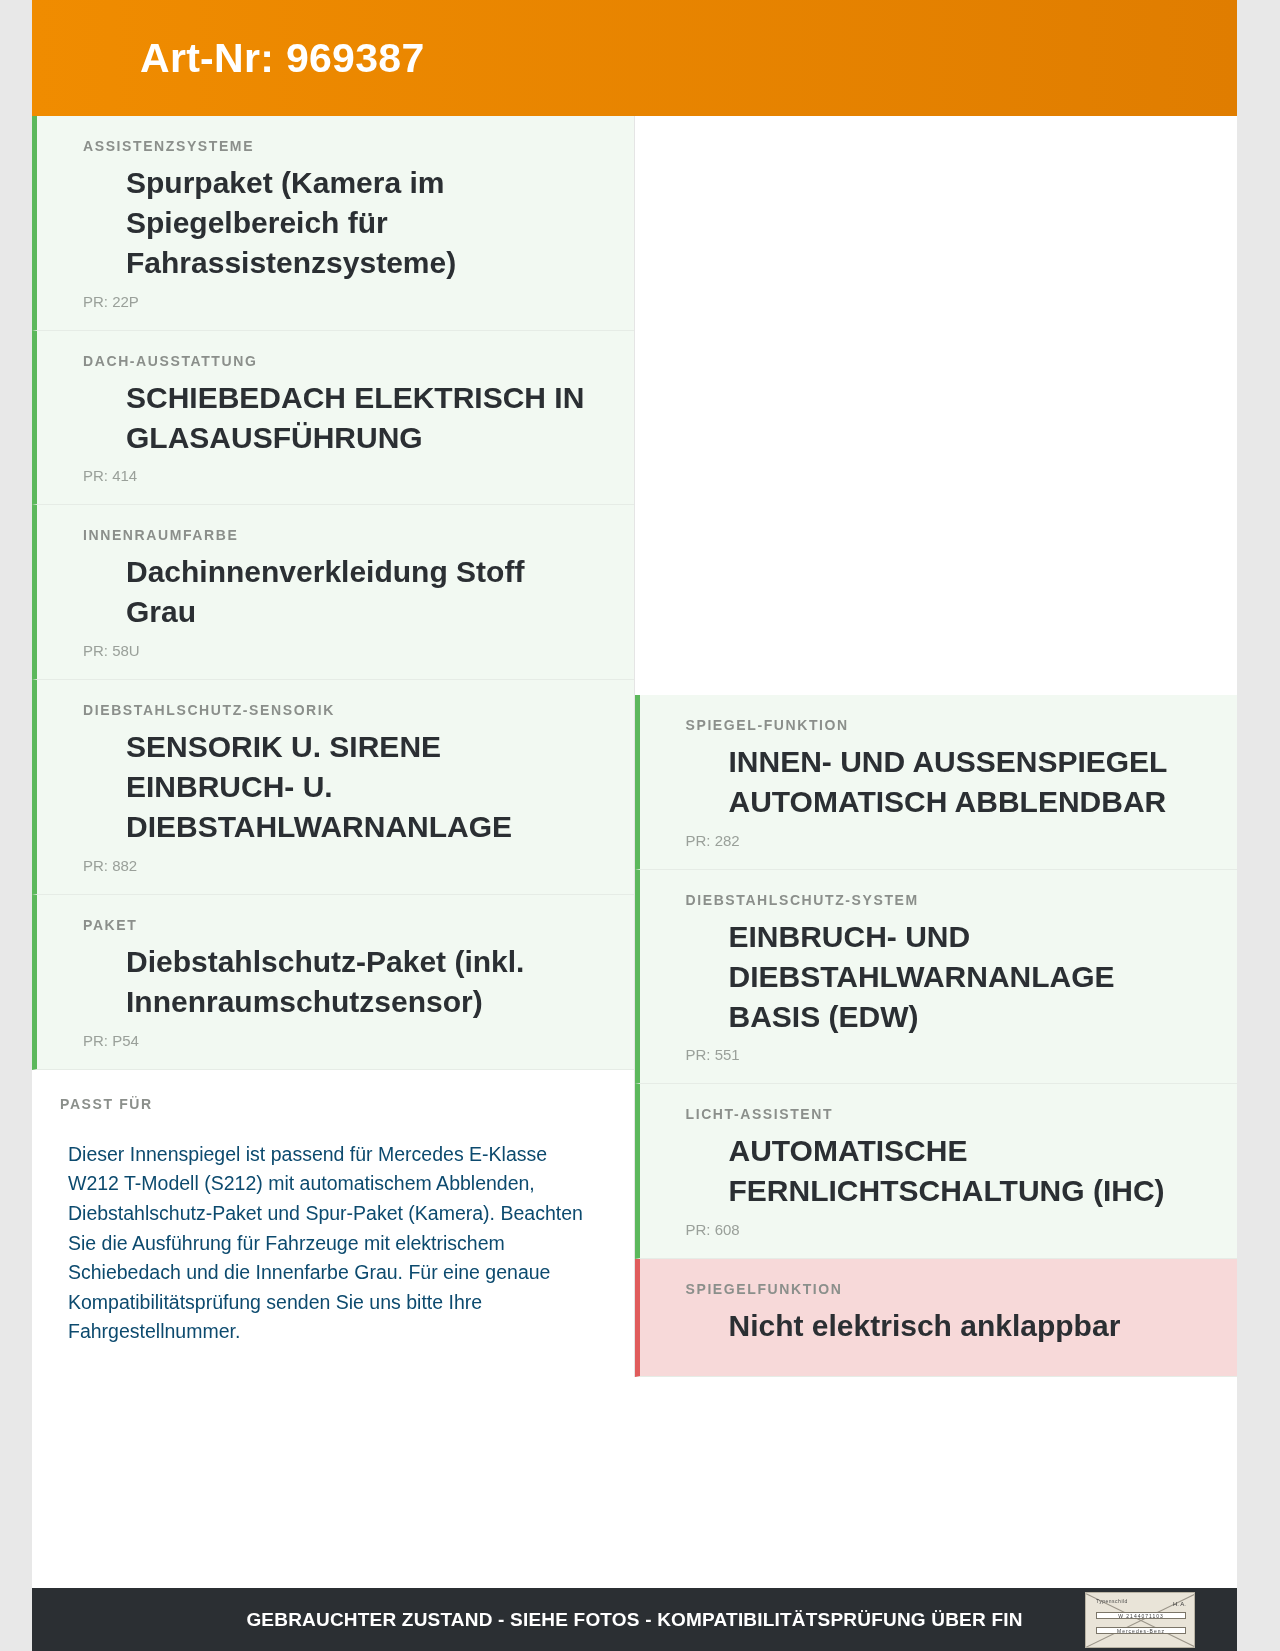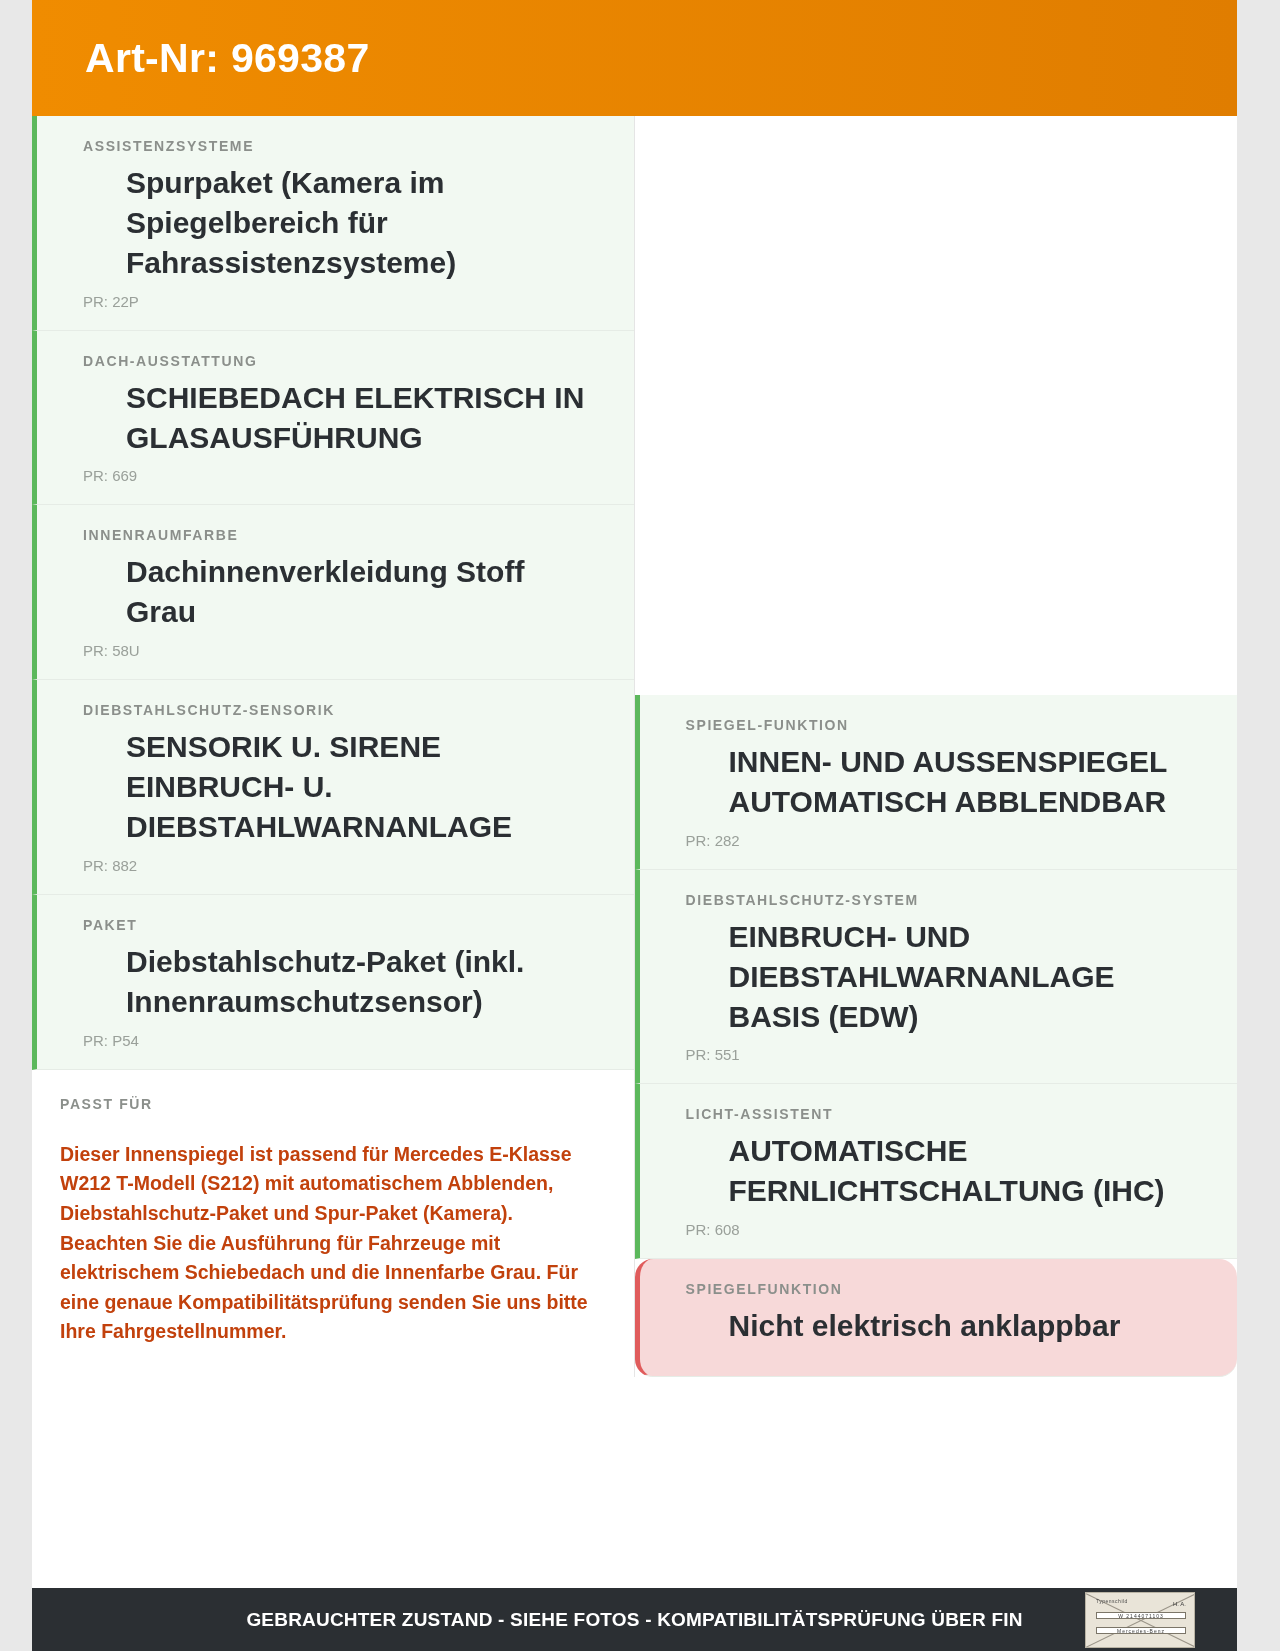--- a/index.html
+++ b/index.html
@@ -29,21 +29,21 @@
     overflow: hidden;
   }
 
   
   .header {
     height: 116px;
     background: #ee8700;
     background: linear-gradient(90deg, #f08c00 0%, #e07d00 100%);
     display: flex;
     align-items: center;
-    padding-left: 53px;
+    padding-left: 108px;
   }
   .header-title {
     color: #ffffff;
     font-size: 41px;
     font-weight: bold;
     letter-spacing: 0.3px;
   }
 
   
   .columns {
@@ -62,21 +62,20 @@
     padding: 22px 34px 20px 46px;
     border-bottom: 1px solid #e6ece6;
   }
   .card.ok {
     background: #f2f9f2;
     border-left: 5px solid #5cb85c;
   }
   .card.bad {
     background: #f7d9d9;
     border-left: 5px solid #e05c5c;
-    border-radius: 18px;
   }
 
   .card-cat {
     font-size: 14px;
     letter-spacing: 1.6px;
     font-weight: bold;
     color: #8b8f8b;
     text-transform: uppercase;
     margin-bottom: 9px;
   }
@@ -103,23 +102,24 @@
     font-size: 14px;
     letter-spacing: 1.6px;
     font-weight: bold;
     color: #8b8f8b;
     text-transform: uppercase;
     margin-bottom: 28px;
   }
   .fits-text {
     font-size: 19.5px;
     line-height: 1.52;
-    color: #c2410c;
-    font-weight: 700;
+    color: #0c4a6e;
+    font-weight: 400;
     max-width: 565px;
+    margin-left: 8px;
   }
 
   
   .footer {
     position: absolute;
     left: 32px;
     bottom: 0;
     width: 1205px;
     height: 63px;
     background: #2b2f33;
@@ -199,21 +199,21 @@
 
         <div class="card ok">
           <div class="card-cat">ASSISTENZSYSTEME</div>
           <div class="card-title">Spurpaket (Kamera im Spiegelbereich für Fahrassistenzsysteme)</div>
           <div class="card-pr">PR: 22P</div>
         </div>
 
         <div class="card ok">
           <div class="card-cat">DACH-AUSSTATTUNG</div>
           <div class="card-title upper">SCHIEBEDACH ELEKTRISCH IN GLASAUSFÜHRUNG</div>
-          <div class="card-pr">PR: 669</div>
+          <div class="card-pr">PR: 414</div>
         </div>
 
         <div class="card ok">
           <div class="card-cat">INNENRAUMFARBE</div>
           <div class="card-title">Dachinnenverkleidung Stoff Grau</div>
           <div class="card-pr">PR: 58U</div>
         </div>
 
         <div class="card ok">
           <div class="card-cat">DIEBSTAHLSCHUTZ-SENSORIK</div>

